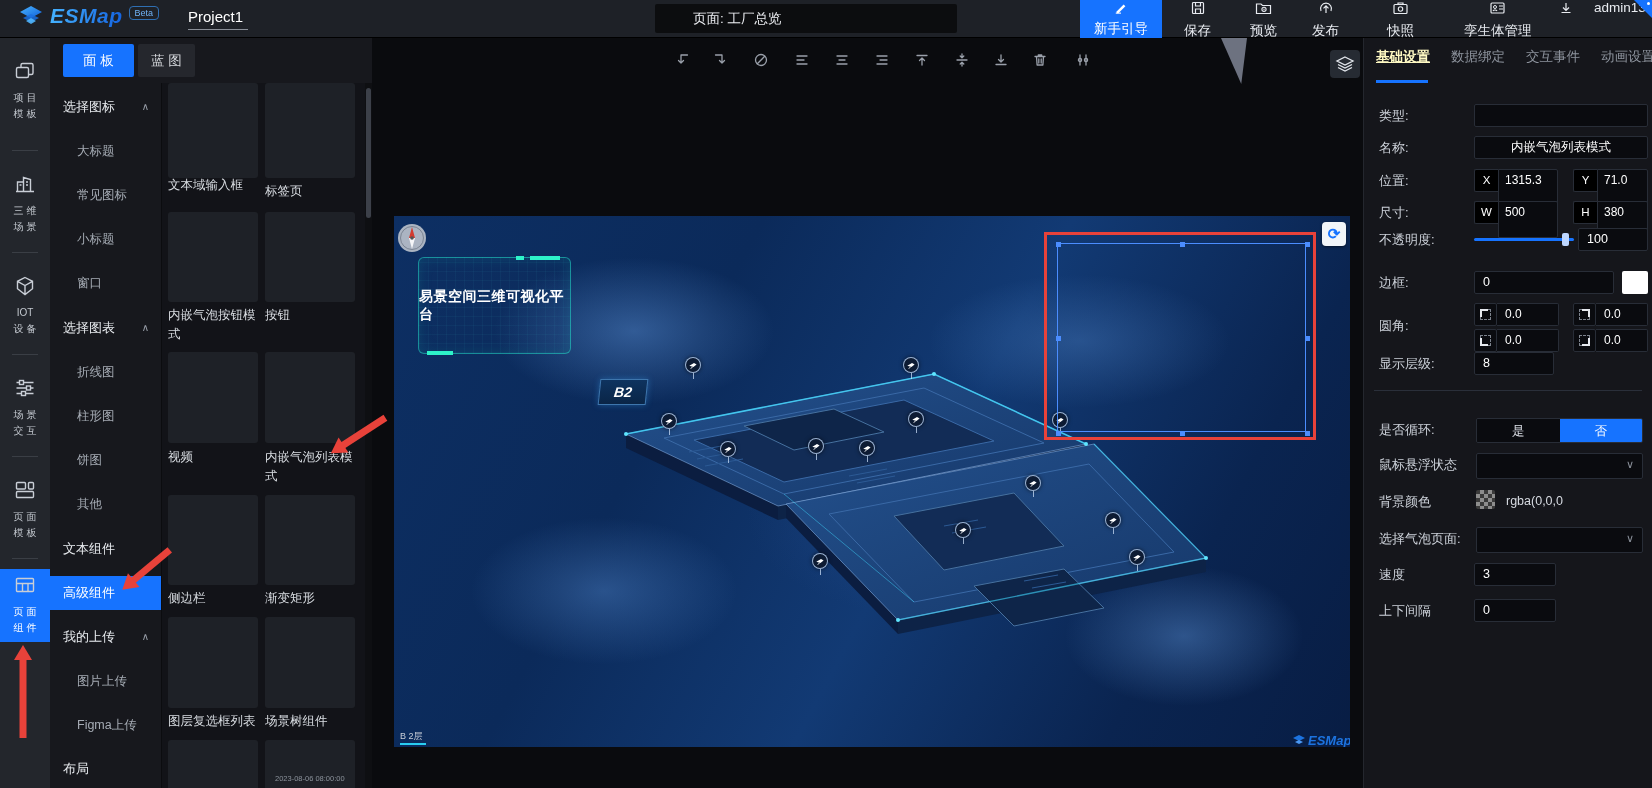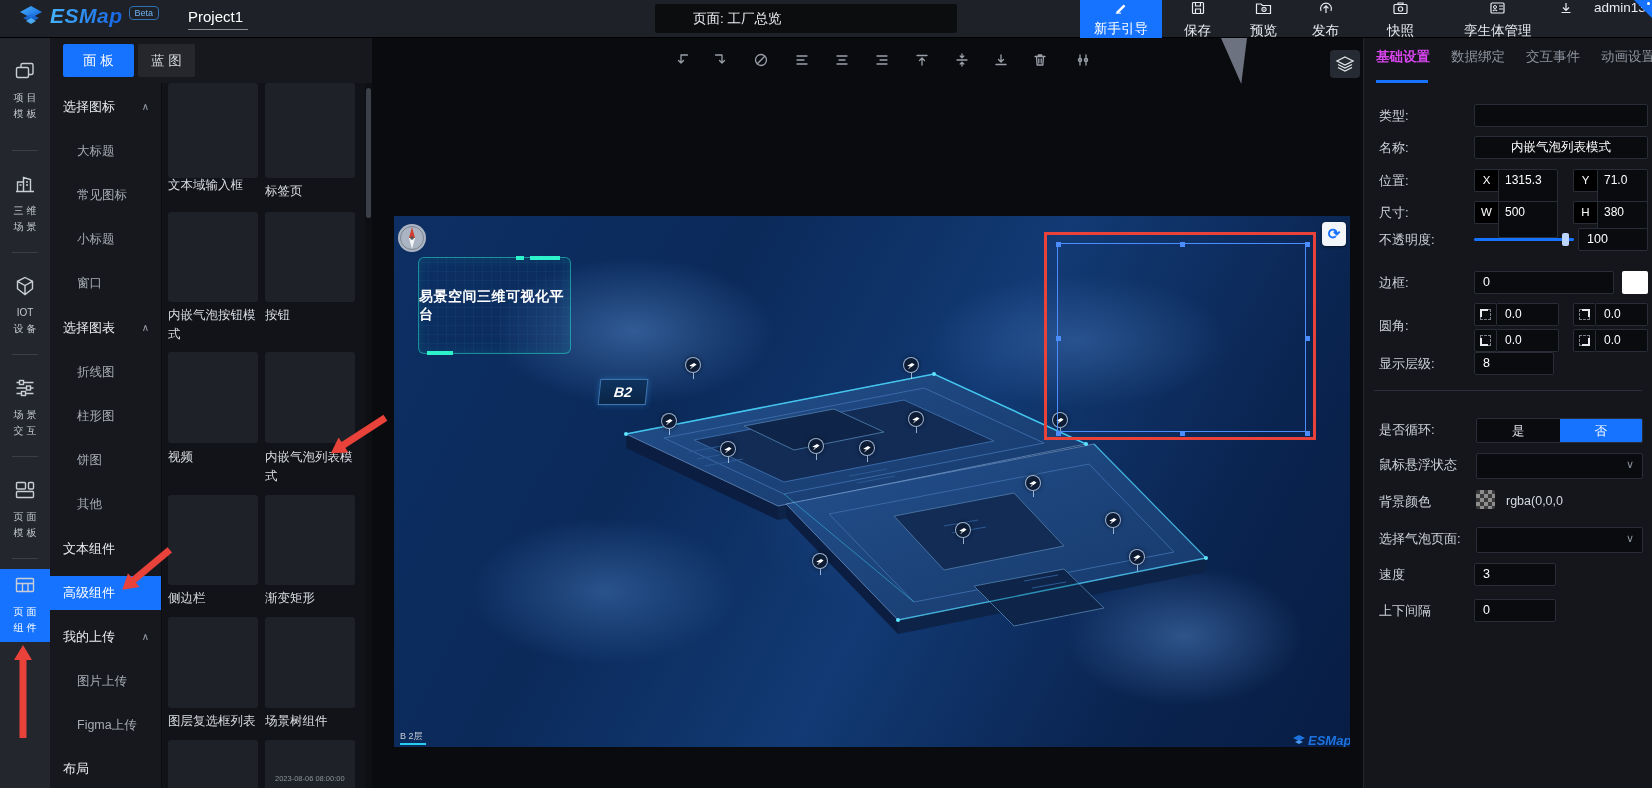--- a/index.html
+++ b/index.html
@@ -84,21 +84,21 @@
     color:#1673ff;font-size:15px;font-weight:bold;display:flex;align-items:center;justify-content:center;cursor:pointer;box-shadow:0 1px 3px rgba(0,0,0,.5);}
   .floor-ind{position:absolute;left:6px;top:514px;font-size:9px;color:#c9cfd8;}
   .floor-ind-bar{position:absolute;left:6px;top:527px;width:26px;height:2px;background:#29cdf2;}
   .watermark{position:absolute;left:899px;top:517px;display:flex;align-items:center;gap:3px;
     font-size:13px;font-weight:800;font-style:italic;color:#1e78e8;opacity:.95;}
 
   
   .inspector{position:absolute;left:1363px;top:38px;width:289px;height:750px;background:#15161b;border-left:1px solid #24272e;z-index:30;}
   .itabs{position:absolute;left:12px;top:10px;display:flex;gap:21px;font-size:13.5px;color:#8d939d;}
   .itab{cursor:pointer;white-space:nowrap;}
-  .itab.active{color:#d946ef;font-weight:bold;}
+  .itab.active{color:#fef9c3;font-weight:bold;text-decoration:underline;}
   .itab-underline{position:absolute;left:12px;top:42px;width:52px;height:3px;background:#1673ff;}
   .irow{position:absolute;left:15px;width:260px;height:26px;}
   .ilabel{line-height:24px;font-size:13px;color:#cdd2da;white-space:nowrap;}
   .ictrl{position:absolute;left:95px;top:0;width:174px;height:24px;}
   .ibox{height:23px;background:#0a0b0f;border:1px solid #282d37;border-radius:2px;color:#fff;font-size:12.5px;line-height:21px;padding:0 8px;}
   .chip{position:absolute;width:24px;height:23px;background:#000;border:1px solid #282d37;border-right:none;color:#fff;
     font-size:11.5px;text-align:center;line-height:21px;border-radius:2px 0 0 2px;}
   .chipval{position:absolute;height:37px;background:#0a0b0f;border:1px solid #282d37;border-radius:0 2px 2px 0;
     color:#fff;font-size:12px;line-height:21px;padding-left:6px;}
   .slider-track{position:absolute;left:0;top:10px;width:100px;height:3px;background:#1673ff;border-radius:2px;}

